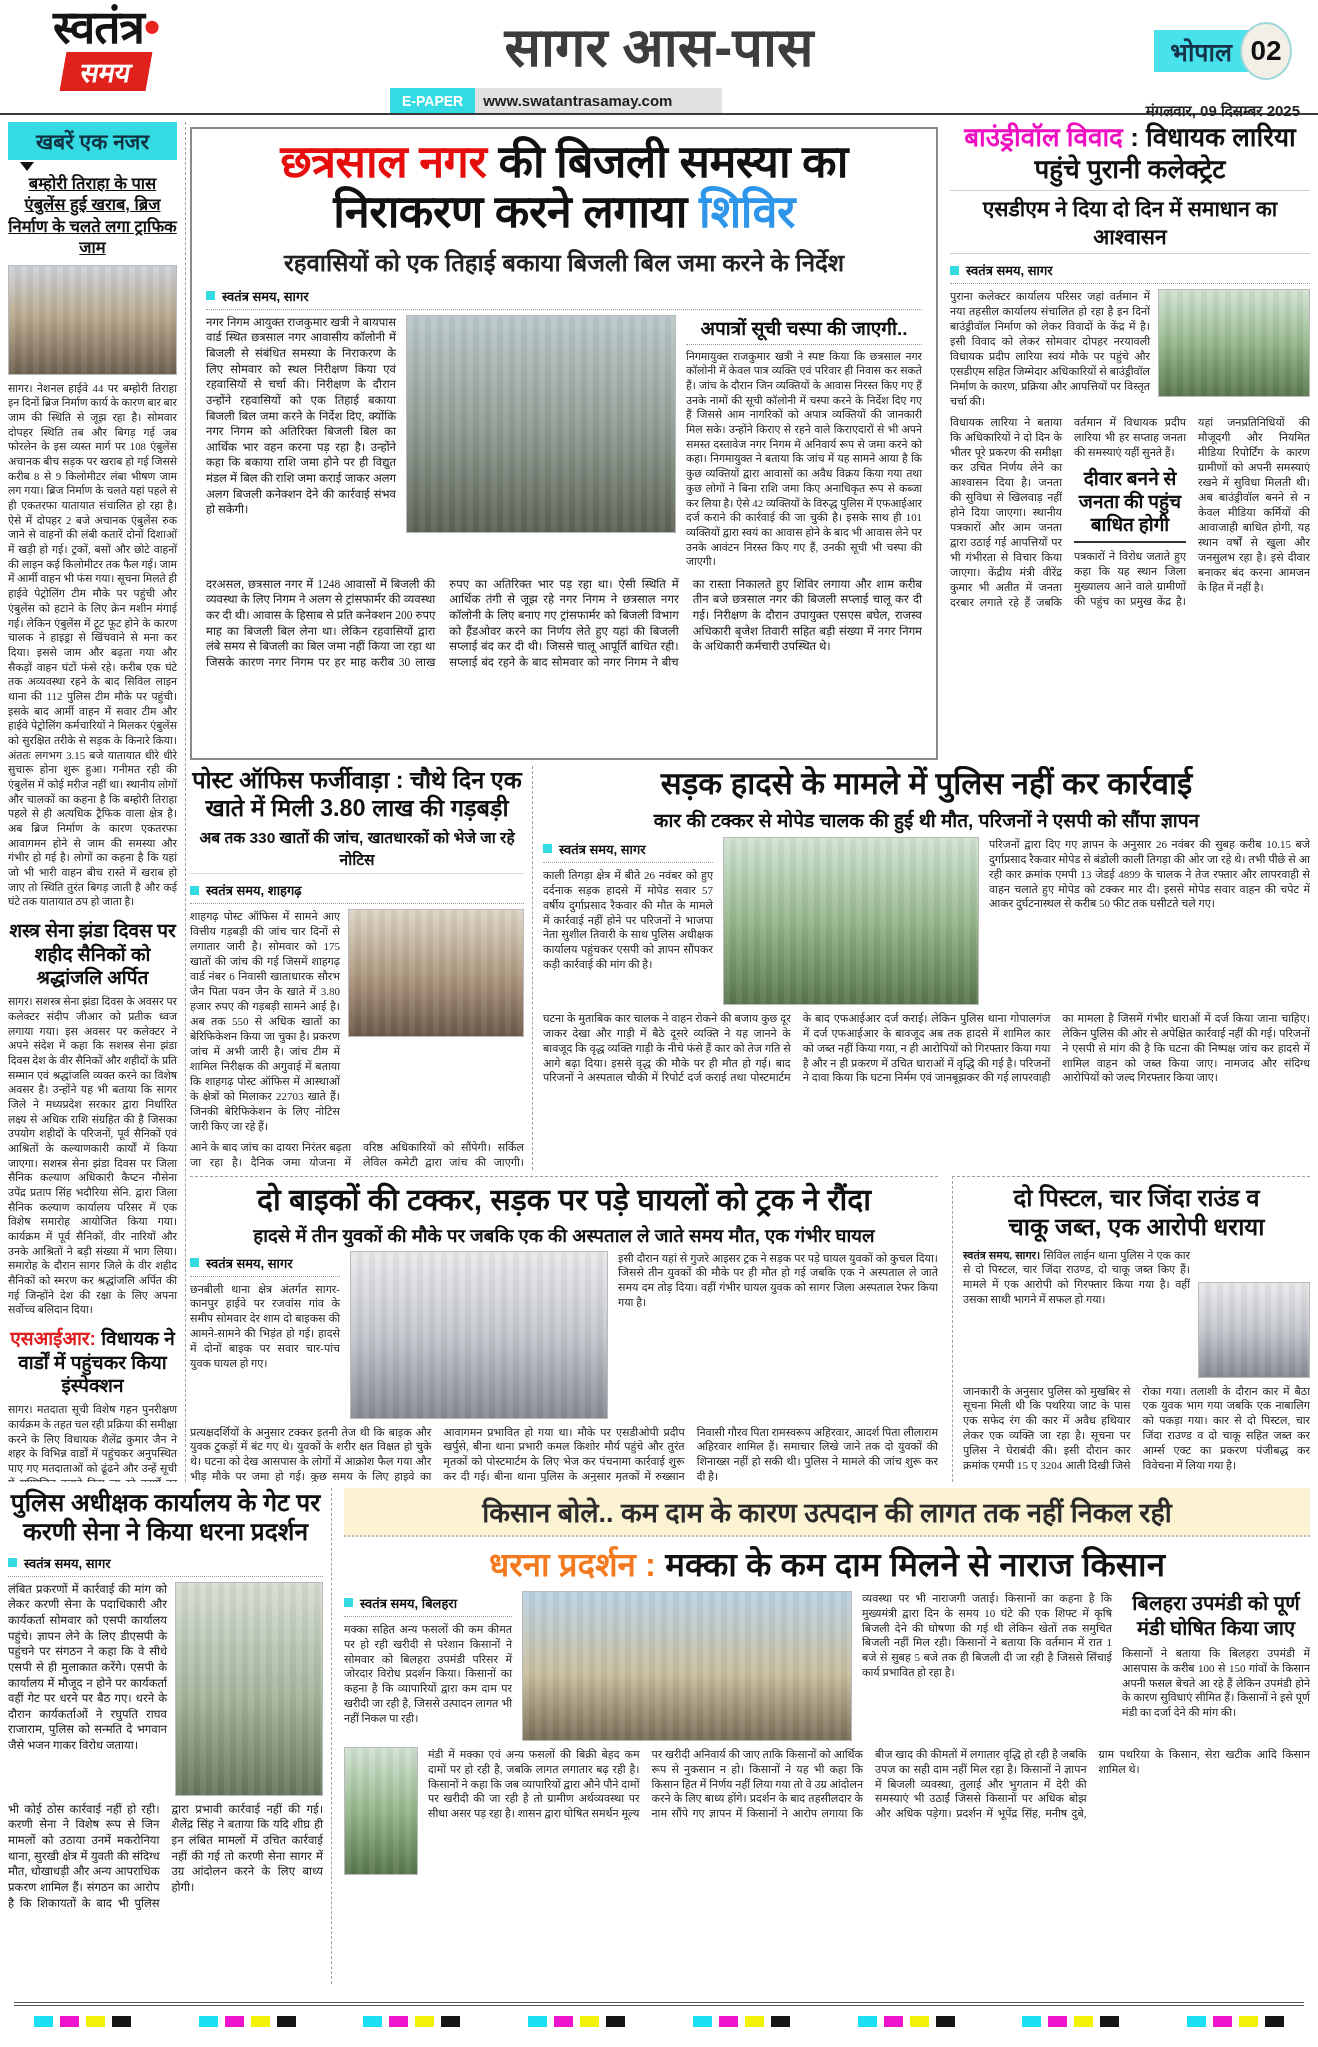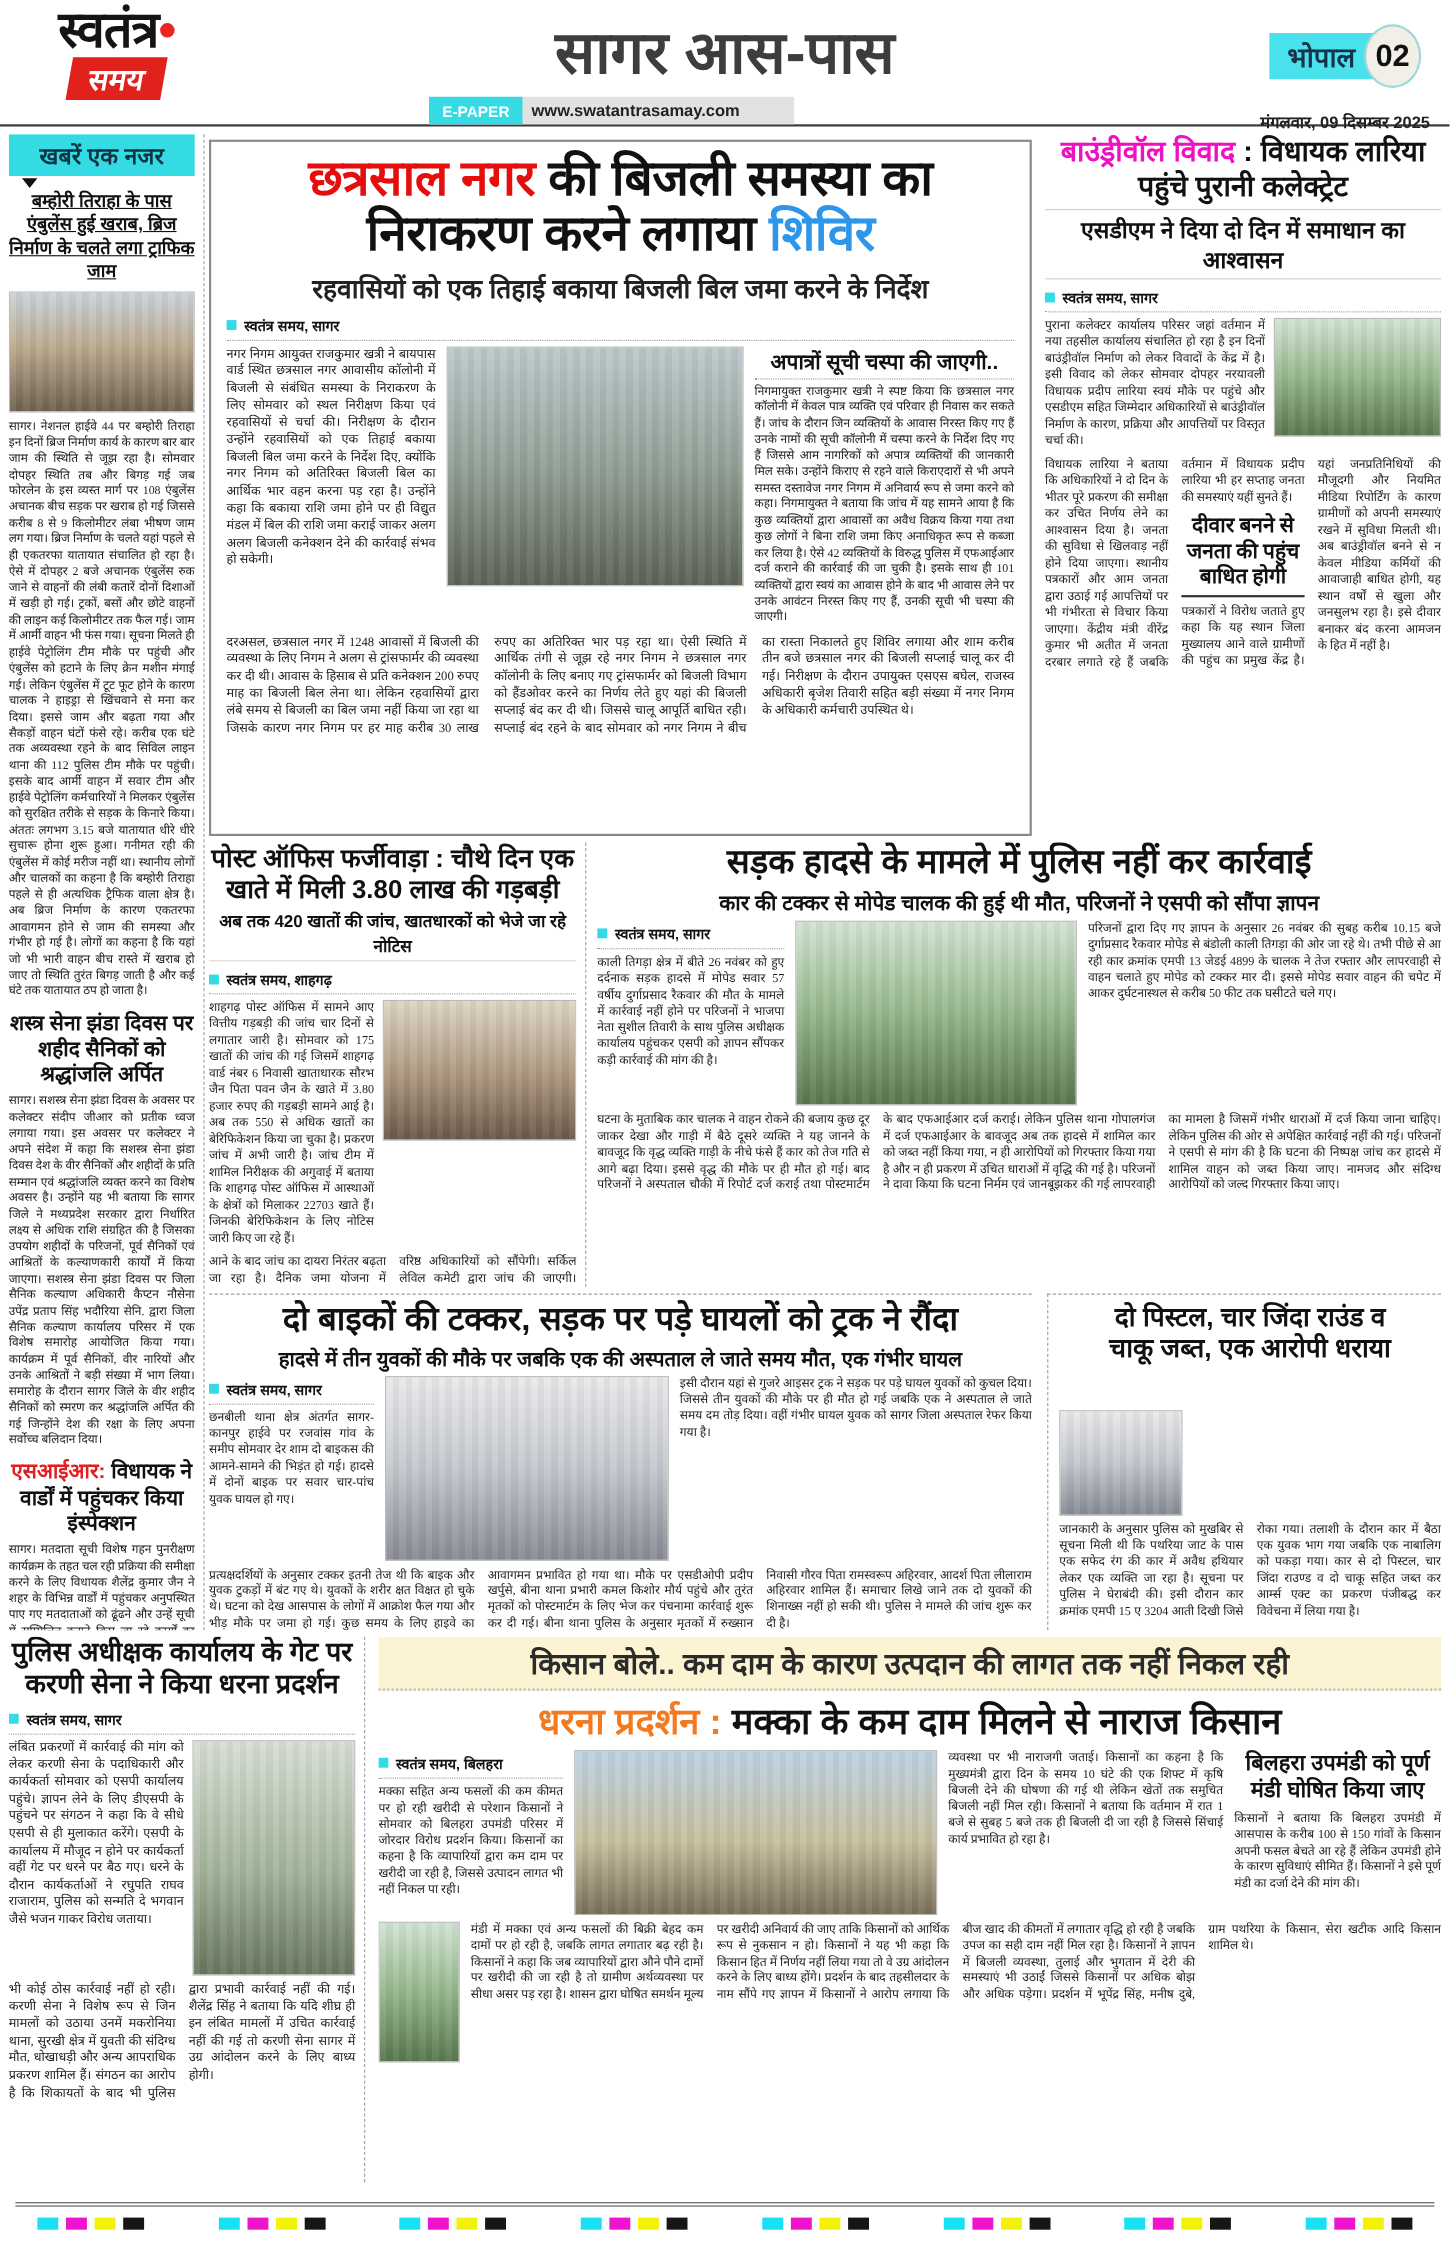--- a/index.html
+++ b/index.html
@@ -204,21 +204,21 @@
     </div>
     <div class="bnd-body bodytext" style="font-size:11px">
       <span>विधायक लारिया ने बताया कि अधिकारियों ने दो दिन के भीतर पूरे प्रकरण की समीक्षा कर उचित निर्णय लेने का आश्वासन दिया है। जनता की सुविधा से खिलवाड़ नहीं होने दिया जाएगा। स्थानीय पत्रकारों और आम जनता द्वारा उठाई गई आपत्तियों पर भी गंभीरता से विचार किया जाएगा। केंद्रीय मंत्री वीरेंद्र कुमार भी अतीत में जनता दरबार लगाते रहे हैं जबकि वर्तमान में विधायक प्रदीप लारिया भी हर सप्ताह जनता की समस्याएं यहीं सुनते हैं।</span>
       <div class="crosshead">दीवार बनने से जनता की पहुंच बाधित होगी</div>
       <span>पत्रकारों ने विरोध जताते हुए कहा कि यह स्थान जिला मुख्यालय आने वाले ग्रामीणों की पहुंच का प्रमुख केंद्र है। यहां जनप्रतिनिधियों की मौजूदगी और नियमित मीडिया रिपोर्टिंग के कारण ग्रामीणों को अपनी समस्याएं रखने में सुविधा मिलती थी। अब बाउंड्रीवॉल बनने से न केवल मीडिया कर्मियों की आवाजाही बाधित होगी, यह स्थान वर्षों से खुला और जनसुलभ रहा है। इसे दीवार बनाकर बंद करना आमजन के हित में नहीं है।</span>
     </div>
   </div>
 
   <div id="postoffice">
     <div class="po-hl">पोस्ट ऑफिस फर्जीवाड़ा : चौथे दिन एक खाते में मिली 3.80 लाख की गड़बड़ी</div>
-    <div class="po-sub">अब तक 420 खातों की जांच, खातधारकों को भेजे जा रहे नोटिस</div>
+    <div class="po-sub">अब तक 330 खातों की जांच, खातधारकों को भेजे जा रहे नोटिस</div>
     <div class="byline">
         <span class="sq"></span>
         <span>स्वतंत्र समय, शाहगढ़</span>
       </div>
     <div class="po-row">
       <div class="po-col bodytext" style="font-size:11px">शाहगढ़ पोस्ट ऑफिस में सामने आए वित्तीय गड़बड़ी की जांच चार दिनों से लगातार जारी है। सोमवार को 175 खातों की जांच की गई जिसमें शाहगढ़ वार्ड नंबर 6 निवासी खाताधारक सौरभ जैन पिता पवन जैन के खाते में 3.80 हजार रुपए की गड़बड़ी सामने आई है। अब तक 550 से अधिक खातों का बेरिफिकेशन किया जा चुका है। प्रकरण जांच में अभी जारी है। जांच टीम में शामिल निरीक्षक की अगुवाई में बताया कि शाहगढ़ पोस्ट ऑफिस में आस्थाओं के क्षेत्रों को मिलाकर 22703 खाते हैं। जिनकी बेरिफिकेशन के लिए नोटिस जारी किए जा रहे हैं।</div>
       <div class="photo ph-office po-photo"></div>
     </div>
     <div class="po-body bodytext" style="font-size:11px">आने के बाद जांच का दायरा निरंतर बढ़ता जा रहा है। दैनिक जमा योजना में खाताधारकों की पासबुक की एंट्री एवं खाते में जमा रकम का पता लगाया जा रहा है। स्थानीय नागरिकों ने पोस्ट ऑफिस प्रशासन से दोषियों की गिरफ्तारी करने और सभी खातों की पारदर्शी जांच की मांग की है। जांच टीम जल्द ही विस्तृत रिपोर्ट वरिष्ठ अधिकारियों को सौंपेगी। सर्किल लेविल कमेटी द्वारा जांच की जाएगी। गौरतलब है कि शाहगढ़ पोस्ट ऑफिस में बरती गई आर्थिक अनियमितताओं का मामला सामने आया था। जांच टीम जल्द ही विस्तृत रिपोर्ट वरिष्ठ अधिकारियों को सौंपेगी।</div>
   </div>
@@ -256,20 +256,21 @@
     </div>
     <div class="ac-body bodytext" style="font-size:11px;margin-top:6px">प्रत्यक्षदर्शियों के अनुसार टक्कर इतनी तेज थी कि बाइक और युवक टुकड़ों में बंट गए थे। युवकों के शरीर क्षत विक्षत हो चुके थे। घटना को देख आसपास के लोगों में आक्रोश फैल गया और भीड़ मौके पर जमा हो गई। कुछ समय के लिए हाइवे का आवागमन प्रभावित हो गया था। मौके पर एसडीओपी प्रदीप खर्पुसे, बीना थाना प्रभारी कमल किशोर मौर्य पहुंचे और तुरंत मृतकों को पोस्टमार्टम के लिए भेज कर पंचनामा कार्रवाई शुरू कर दी गई। बीना थाना पुलिस के अनुसार मृतकों में रुख्सान निवासी गौरव पिता रामस्वरूप अहिरवार, आदर्श पिता लीलाराम अहिरवार शामिल हैं। समाचार लिखे जाने तक दो युवकों की शिनाख्स नहीं हो सकी थी। पुलिस ने मामले की जांच शुरू कर दी है।</div>
   </div>
 
   <div id="pistols">
     <div class="pi-hl">
       <div>दो पिस्टल, चार जिंदा राउंड व</div>
       <div>चाकू जब्त, एक आरोपी धराया</div>
     </div>
     <div class="pi-row">
+      <div class="pi-body bodytext" style="font-size:11px"><span class="pi-dateline">स्वतंत्र समय, सागर।</span><span> सिविल लाईन थाना पुलिस ने एक कार से दो पिस्टल, चार जिंदा राउण्ड, दो चाकू जब्त किए हैं। मामले में एक आरोपी को गिरफ्तार किया गया है। वहीं उसका साथी भागने में सफल हो गया।</span></div>
       <div class="photo ph-van pi-photo"></div>
     </div>
     <div class="po-body bodytext" style="font-size:11px">जानकारी के अनुसार पुलिस को मुखबिर से सूचना मिली थी कि पथरिया जाट के पास एक सफेद रंग की कार में अवैध हथियार लेकर एक व्यक्ति जा रहा है। सूचना पर पुलिस ने घेराबंदी की। इसी दौरान कार क्रमांक एमपी 15 ए 3204 आती दिखी जिसे रोका गया। तलाशी के दौरान कार में बैठा एक युवक भाग गया जबकि एक नाबालिग को पकड़ा गया। कार से दो पिस्टल, चार जिंदा राउण्ड व दो चाकू सहित जब्त कर आर्म्स एक्ट का प्रकरण पंजीबद्ध कर विवेचना में लिया गया है।</div>
   </div>
 
   <div id="karni">
     <div class="ka-hl">पुलिस अधीक्षक कार्यालय के गेट पर करणी सेना ने किया धरना प्रदर्शन</div>
     <div class="byline">
         <span class="sq"></span>
         <span>स्वतंत्र समय, सागर</span>

